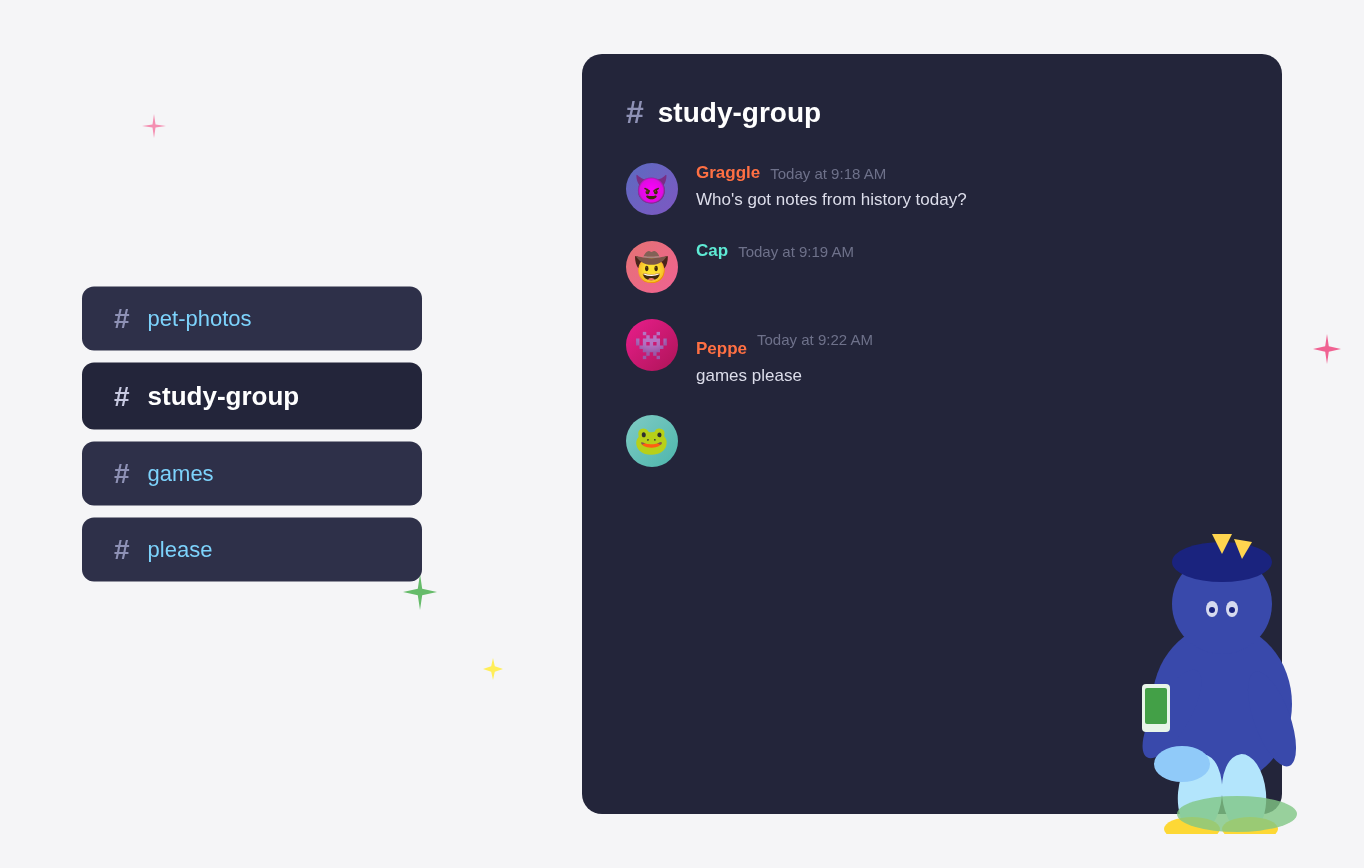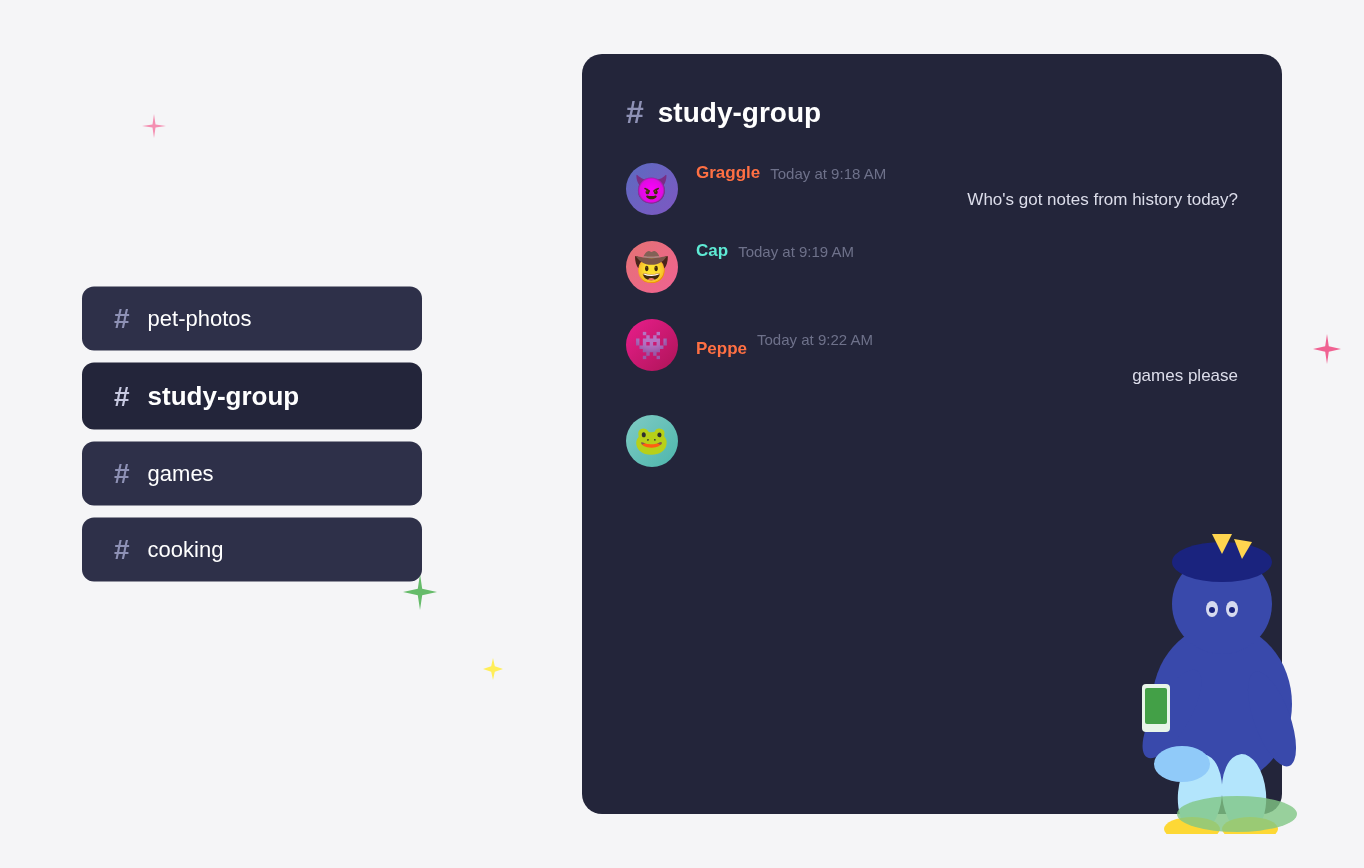--- a/index.html
+++ b/index.html
@@ -64,21 +64,21 @@
       font-size: 28px;
       font-weight: 600;
       line-height: 1;
     }
 
     .channel-item.active .channel-hash {
       color: #c7c9e0;
     }
 
     .channel-name {
-      color: #ffffff;
+      color: #7dd3fc;
       font-size: 22px;
       font-weight: 500;
     }
 
     .channel-item.active .channel-name {
       color: #ffffff;
       font-weight: 700;
       font-size: 26px;
     }
 
@@ -175,21 +175,20 @@
     .message-timestamp {
       color: #6e718a;
       font-size: 15px;
       font-weight: 400;
     }
 
     .message-text {
       color: #dcddea;
       font-size: 17px;
       line-height: 1.5;
-      text-align: right;
     }
 
     
     .character {
       position: absolute;
       bottom: -20px;
       right: -80px;
       width: 280px;
       height: 380px;
       z-index: 10;
@@ -257,21 +256,21 @@
     <div class="channel-item active">
       <span class="channel-hash">#</span>
       <span class="channel-name">study-group</span>
     </div>
     <div class="channel-item">
       <span class="channel-hash">#</span>
       <span class="channel-name">games</span>
     </div>
     <div class="channel-item">
       <span class="channel-hash">#</span>
-      <span class="channel-name">cooking</span>
+      <span class="channel-name">please</span>
     </div>
   </div>
 
   <div class="chat-panel">
     <div class="chat-header">
       <span class="chat-header-hash">#</span>
       <span class="chat-header-title">study-group</span>
     </div>
 
     <div class="messages-list">

